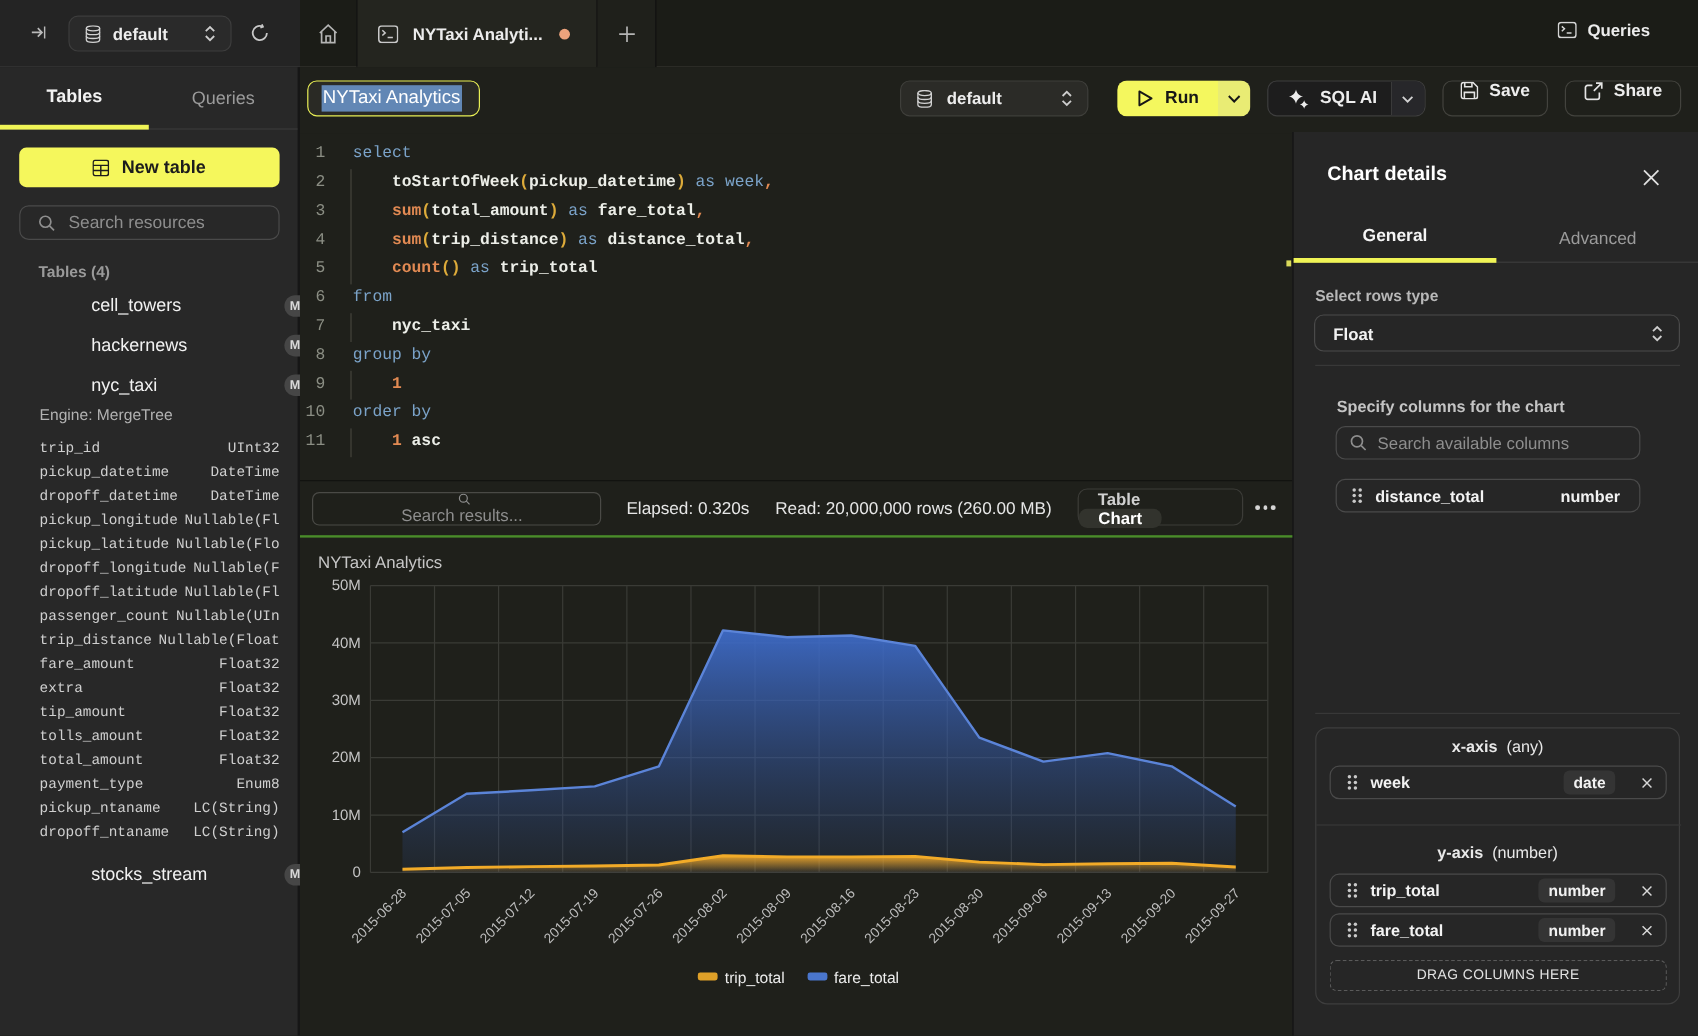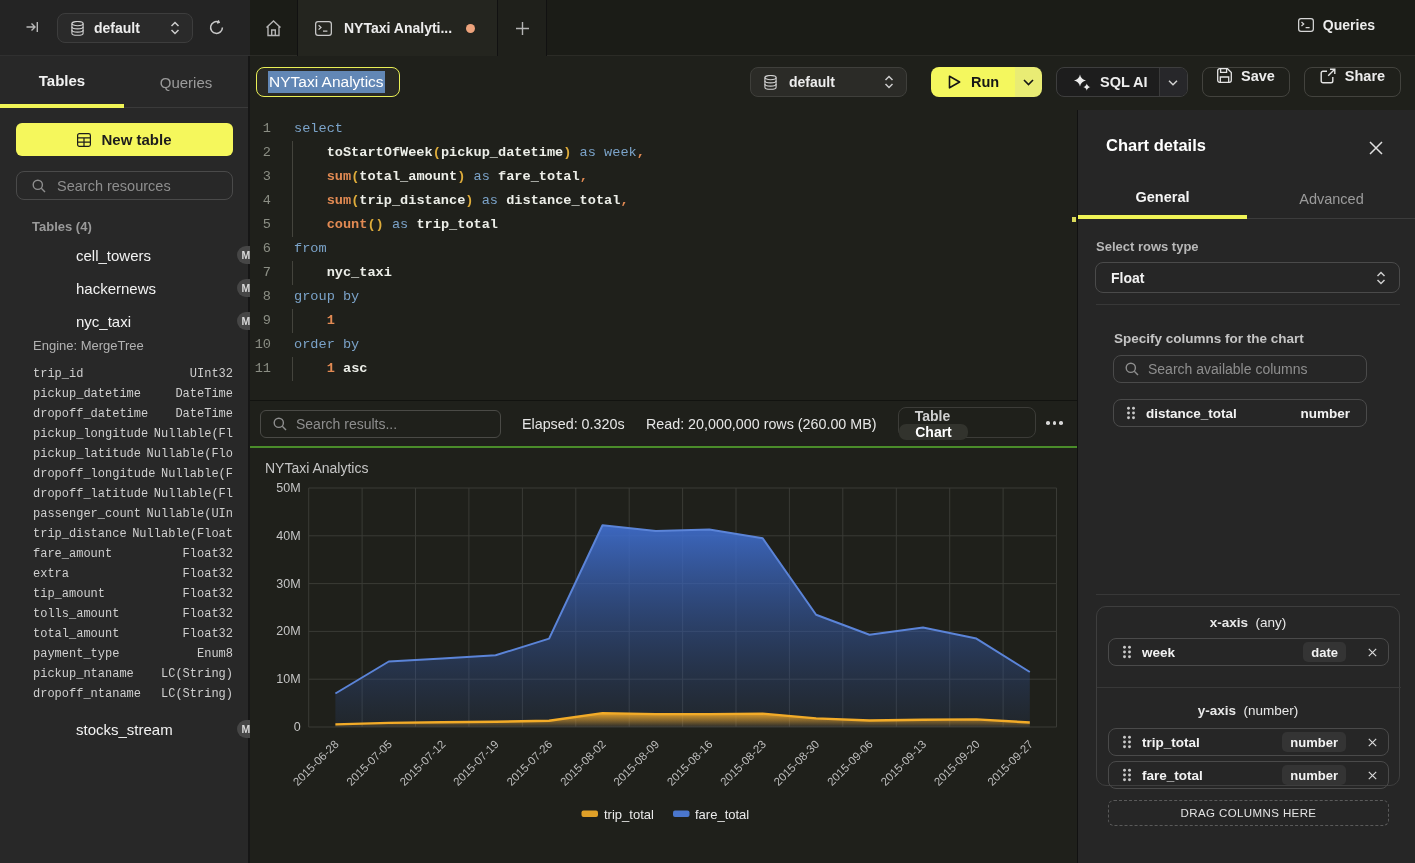--- a/index.html
+++ b/index.html
@@ -73,21 +73,21 @@
     font-family:"Liberation Mono", monospace; font-size:13.6px; }
   .eline { position:absolute; left:0; width:820px; height:24px; line-height:24px; white-space:pre; }
   .eline .ln { position:absolute; left:0; width:21px; text-align:right; color:#8b8e84; }
   .eline .code { position:absolute; left:44px; }
   .kw { color:#7ba3c9; } .fn { color:#e28a53; font-weight:bold; } .pa { color:#ddab3a; font-weight:bold; } .id { color:#eceee8; font-weight:bold; }
   .nu { color:#e28a53; font-weight:bold; } .cm { color:#e28a53; font-weight:bold; }
   #editor .guide { position:absolute; left:42px; width:1px; background:#44443d; }
   
   #resultsbar { left:250px; top:400px; width:827px; height:45px; background:#1f201b; border-top:1px solid #121310; color:#ececec;}
   #res-search { left:10px; top:9px; width:241px; height:28px; border:1px solid #4a4a46; border-radius:6px;
-    display:flex; align-items:center; color:#8e8e8e; }
+    display:flex; align-items:center; color:#8e8e8e;flex-direction:column; }
   #res-search .t { font-size:14px; margin-left:9px; }
   #res-search svg { margin-left:12px; }
   .res-txt { position:absolute; top:15px; font-size:14.3px; color:#e6e6e6; }
   #seg { left:648px; top:6px; width:138px; height:31px; border:1px solid #3c3c38; border-radius:8px; display:flex;flex-direction:column; }
   .seg-item { height:29px; display:flex; align-items:center; justify-content:center; font-size:14px; font-weight:bold; }
   #seg-table { width:67px; color:#d0d0d0; }
   #seg-chart { width:69px; color:#fff; background:#32332d; border-radius:7px; }
   #dots3 { left:796px; top:20px; display:flex; gap:3px; }
   #dots3 span { width:3.5px; height:3.5px; border-radius:50%; background:#d6d6d6; }
   
@@ -108,21 +108,21 @@
   .pdivider { position:absolute; background:#383838; height:1px; }
   #psearch { position:absolute; left:35px; top:245px; width:254px; height:28px; border:1px solid #4a4a4a; border-radius:8px;
     display:flex; align-items:center; color:#8e8e8e; }
   #psearch .t { font-size:14px; margin-left:9px; }
   #psearch svg { margin-left:11px; }
   .prow { position:absolute; height:28px; border:1px solid #4a4a4a; border-radius:8px; display:flex; align-items:center; color:#f2f2f2; }
   .prow .nm { font-size:13.5px; font-weight:bold; margin-left:10px; }
   .prow .badge { position:absolute; font-size:13px; font-weight:bold; background:#343434; border-radius:5px; padding:2.5px 8px; }
   .prow .plain { position:absolute; font-size:13.5px; font-weight:bold; }
   .prow .xx { position:absolute; right:11px; top:9px; color:#d8d8d8; }
-  #axisbox { position:absolute; left:18px; top:496px; width:304px; height:180px; border:1px solid #3e3e3e; border-radius:10px; }
+  #axisbox { position:absolute; left:18px; top:496px; width:304px; height:231px; border:1px solid #3e3e3e; border-radius:10px; }
   .axhdr { position:absolute; width:100%; text-align:center; font-size:13.5px; color:#e8e8e8; }
   .axhdr b { font-weight:bold; }
   #dragzone { position:absolute; left:11px; top:193px; width:281px; height:26px; border:1.5px dashed #5a5a5a; border-radius:6px;
     display:flex; align-items:center; justify-content:center; color:#e3e3e3; font-size:11.5px; font-weight:normal; letter-spacing:0.4px; }
 </style>
 </head>
 <body>
 <div class="abs" id="topbar-left">
   <svg class="abs" id="collapse-ic" width="12" height="12" viewBox="0 0 12 12" fill="none" stroke="currentColor" stroke-width="1.4">
       <path d="M0.5 6 H8.5 M5.5 2.5 L9 6 L5.5 9.5 M11.3 1 V11"></path>

